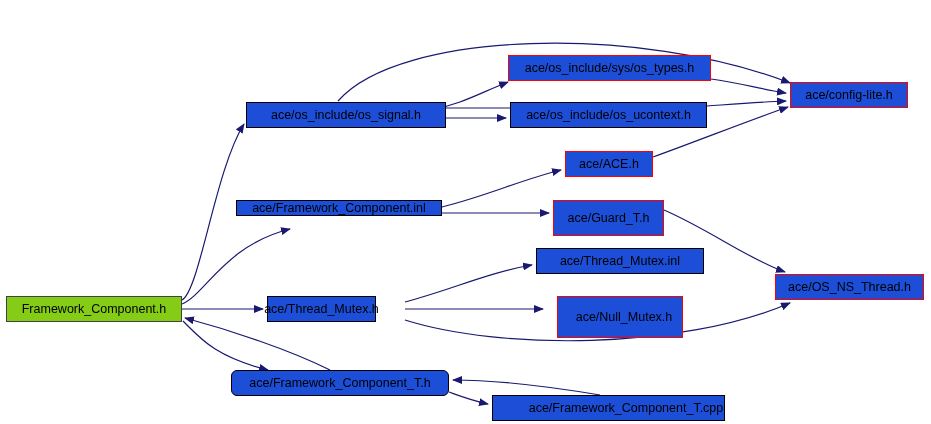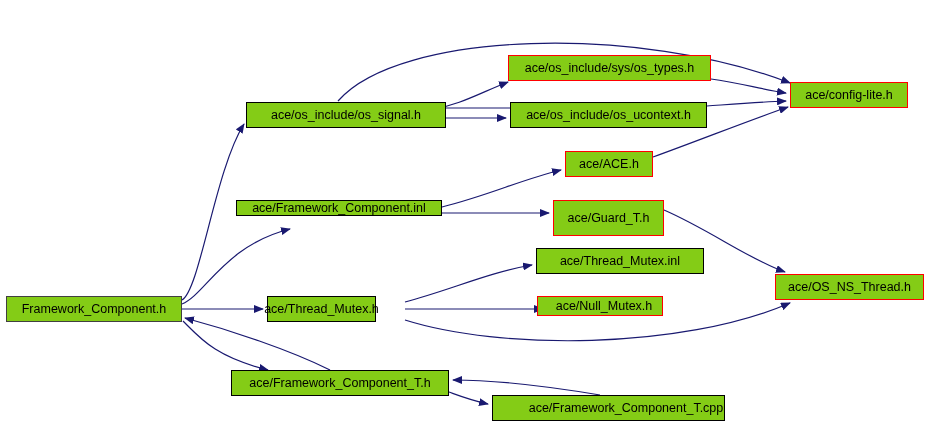--- a/index.html
+++ b/index.html
@@ -17,21 +17,21 @@
     left:0;top:0;
     width:931px;height:424px;
     pointer-events:none;
   }
   .node{
     position:absolute;
     box-sizing:border-box;
     display:flex;
     align-items:center;
     justify-content:center;
-    background:#84cc16;
+    background:#1d4ed8;
     border:1px solid #000000;
     font-size:12.5px;
     line-height:1;
     color:#000000;
     white-space:nowrap;
     letter-spacing:0px;
   }
   .node.red{ border-color:#ff0000; }
   .node.current{ background:#84cc16; border-color:#404040; }
   .node-label{ pointer-events:none; }
@@ -96,23 +96,23 @@
       </div>
       <div class="node" style="left: 536px; top: 248px; width: 168px; height: 26px;">
         <span class="node-label">ace/Thread_Mutex.inl</span>
       </div>
       <div class="node red" style="left: 775px; top: 274px; width: 149px; height: 26px;">
         <span class="node-label">ace/OS_NS_Thread.h</span>
       </div>
       <div class="node" style="left: 267px; top: 296px; width: 109px; height: 26px;">
         <span class="node-label">ace/Thread_Mutex.h</span>
       </div>
-      <div class="node red" style="left: 537px; top: 296px; width: 126px; height: 20px; padding-left: 8px;">
+      <div class="node red" style="left: 557px; top: 296px; width: 126px; height: 42px; padding-left: 8px;">
         <span class="node-label">ace/Null_Mutex.h</span>
       </div>
-      <div class="node" style="left: 231px; top: 370px; width: 218px; height: 26px;">
+      <div class="node" style="left: 231px; top: 370px; width: 218px; height: 26px; border-radius: 6px;">
         <span class="node-label">ace/Framework_Component_T.h</span>
       </div>
       <div class="node" style="left: 492px; top: 395px; width: 233px; height: 26px; padding-left: 35px;">
         <span class="node-label">ace/Framework_Component_T.cpp</span>
       </div>
     </div>
 </div>
 
 </body></html>

